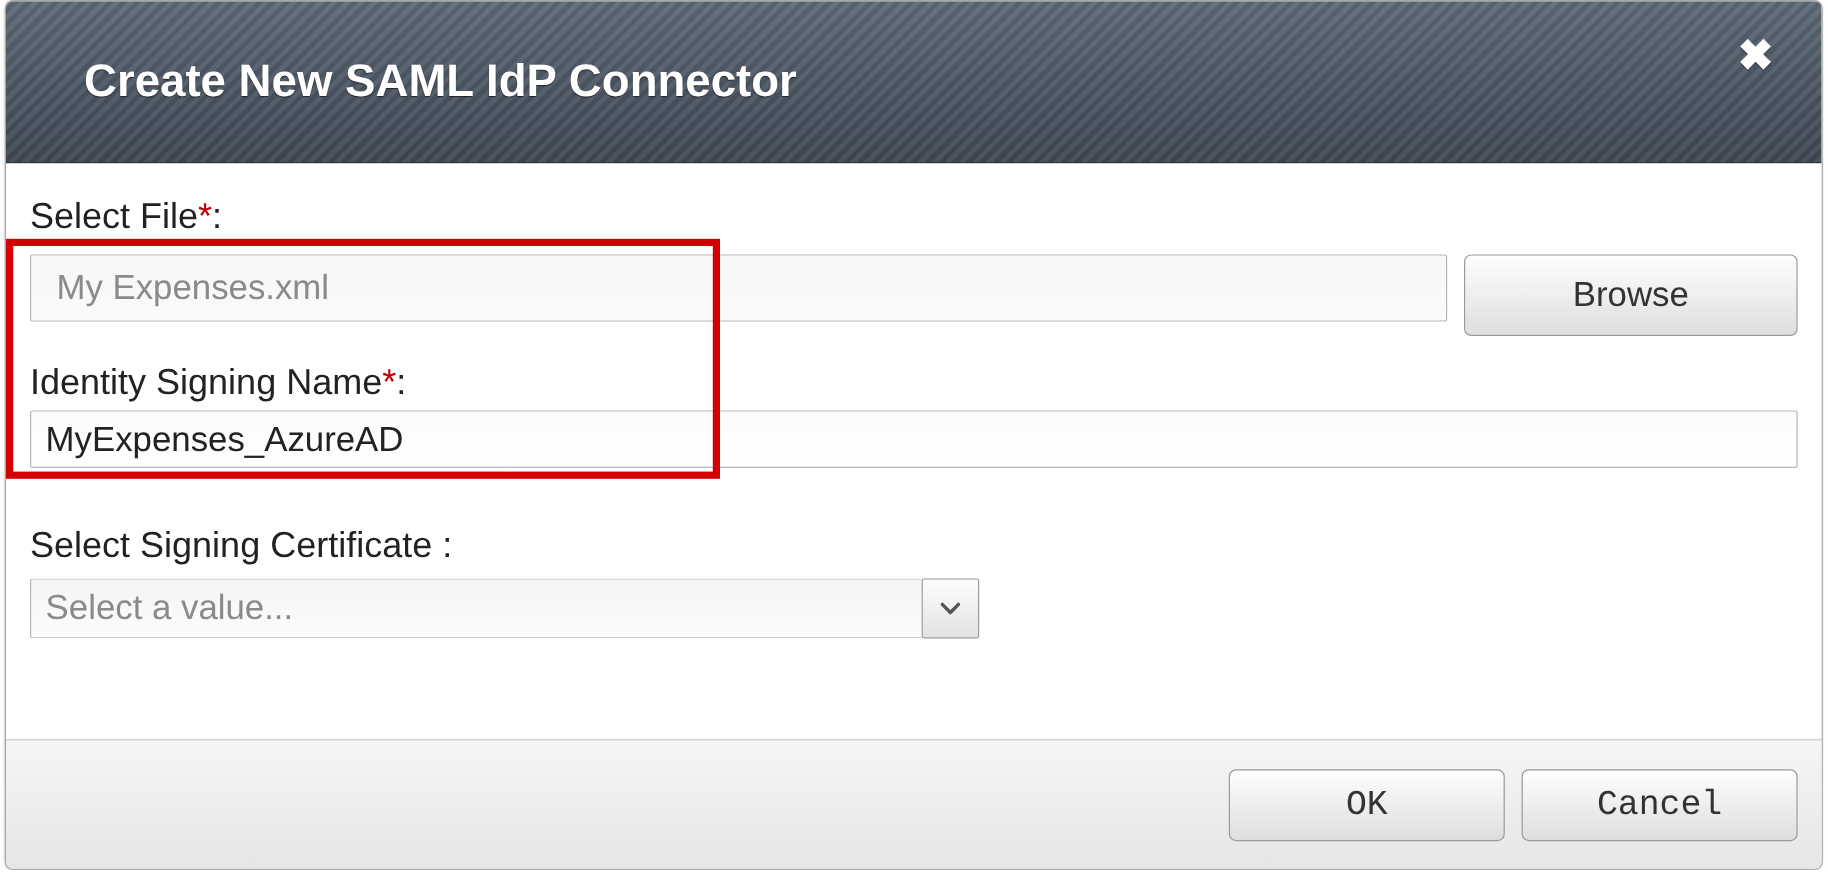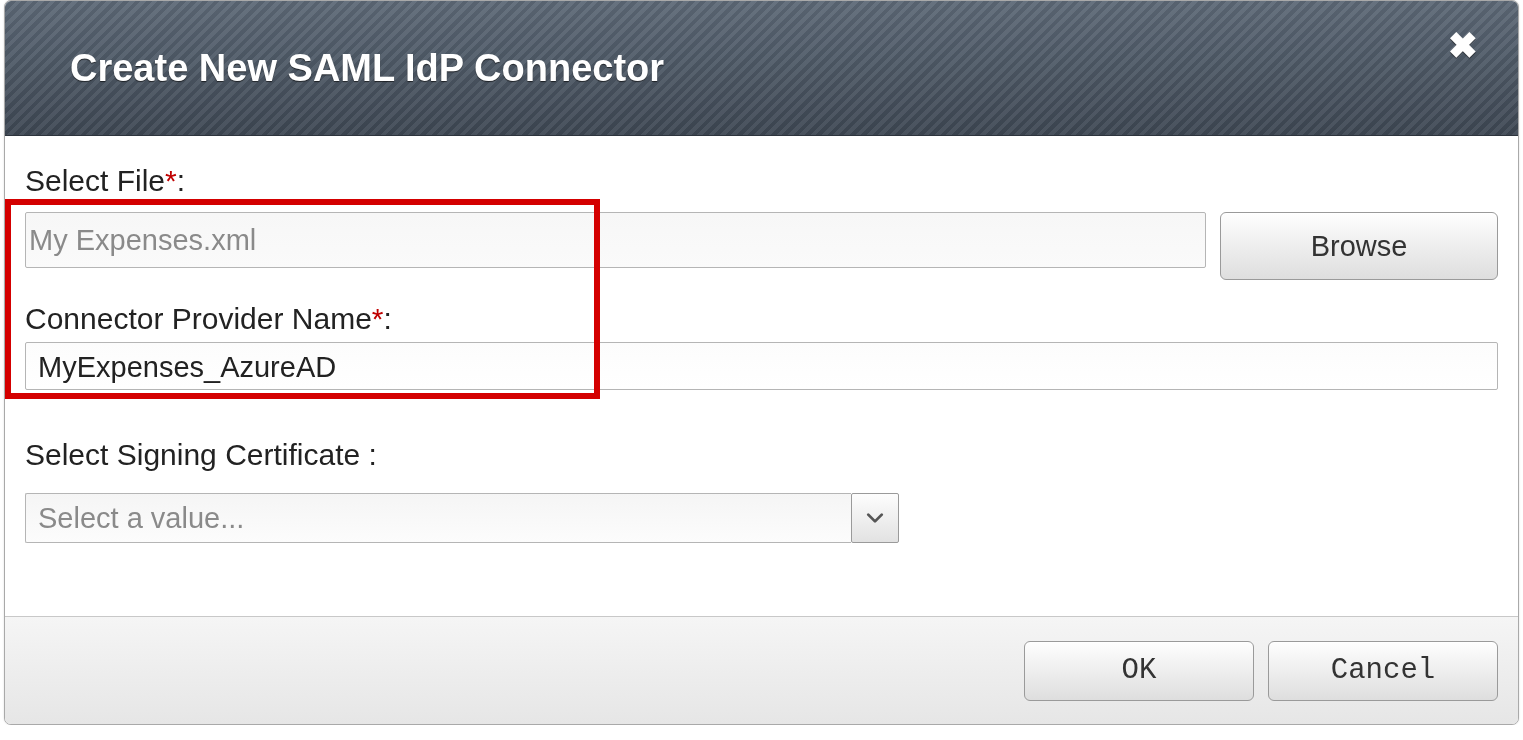--- a/index.html
+++ b/index.html
@@ -74,21 +74,21 @@
     gap: 14px;
     margin-top: 14px;
     margin-bottom: 22px;
   }
   .file-input {
     flex: 1;
     height: 56px;
     border: 1px solid #b5b5b5;
     background: linear-gradient(#f7f7f7, #fafafa);
     box-sizing: border-box;
-    padding: 0 3px;
+    padding: 0 21px;
     display: flex;
     align-items: center;
     font-size: 29px;
     color: #8a8a8a;
     border-radius: 2px;
     text-align: center;
   }
   .btn {
     height: 60px;
     min-width: 156px;
@@ -117,23 +117,23 @@
     color: #222;
     margin-top: 6px;
     display: flex;
     align-items: center;
     border-radius: 2px;
   }
 
   
   .select-wrap {
     display: flex;
-    width: 874px;
+    width: 791px;
     height: 50px;
-    margin-top: 21px;
+    margin-top: 10px;
   }
   .select-field {
     flex: 1;
     border: 1px solid #b5b5b5;
     background: linear-gradient(#f5f5f5, #fcfcfc);
     display: flex;
     align-items: center;
     padding-left: 12px;
     font-size: 29px;
     color: #8a8a8a;
@@ -208,21 +208,21 @@
       <div class="file-row">
         <div class="file-input">
           <span>My Expenses.xml</span>
         </div>
         <button class="btn browse-btn">
           <span>Browse</span>
         </button>
       </div>
 
       <div class="label">
-        <span>Connector Provider Name</span><span class="req">*</span><span>:</span>
+        <span>Identity Signing Name</span><span class="req">*</span><span>:</span>
       </div>
       <div class="idp-input">
         <span>MyExpenses_AzureAD</span>
       </div>
 
       <div class="spacer-v"></div>
 
       <div class="label">
         <span>Select Signing Certificate </span><span>:</span>
       </div>

